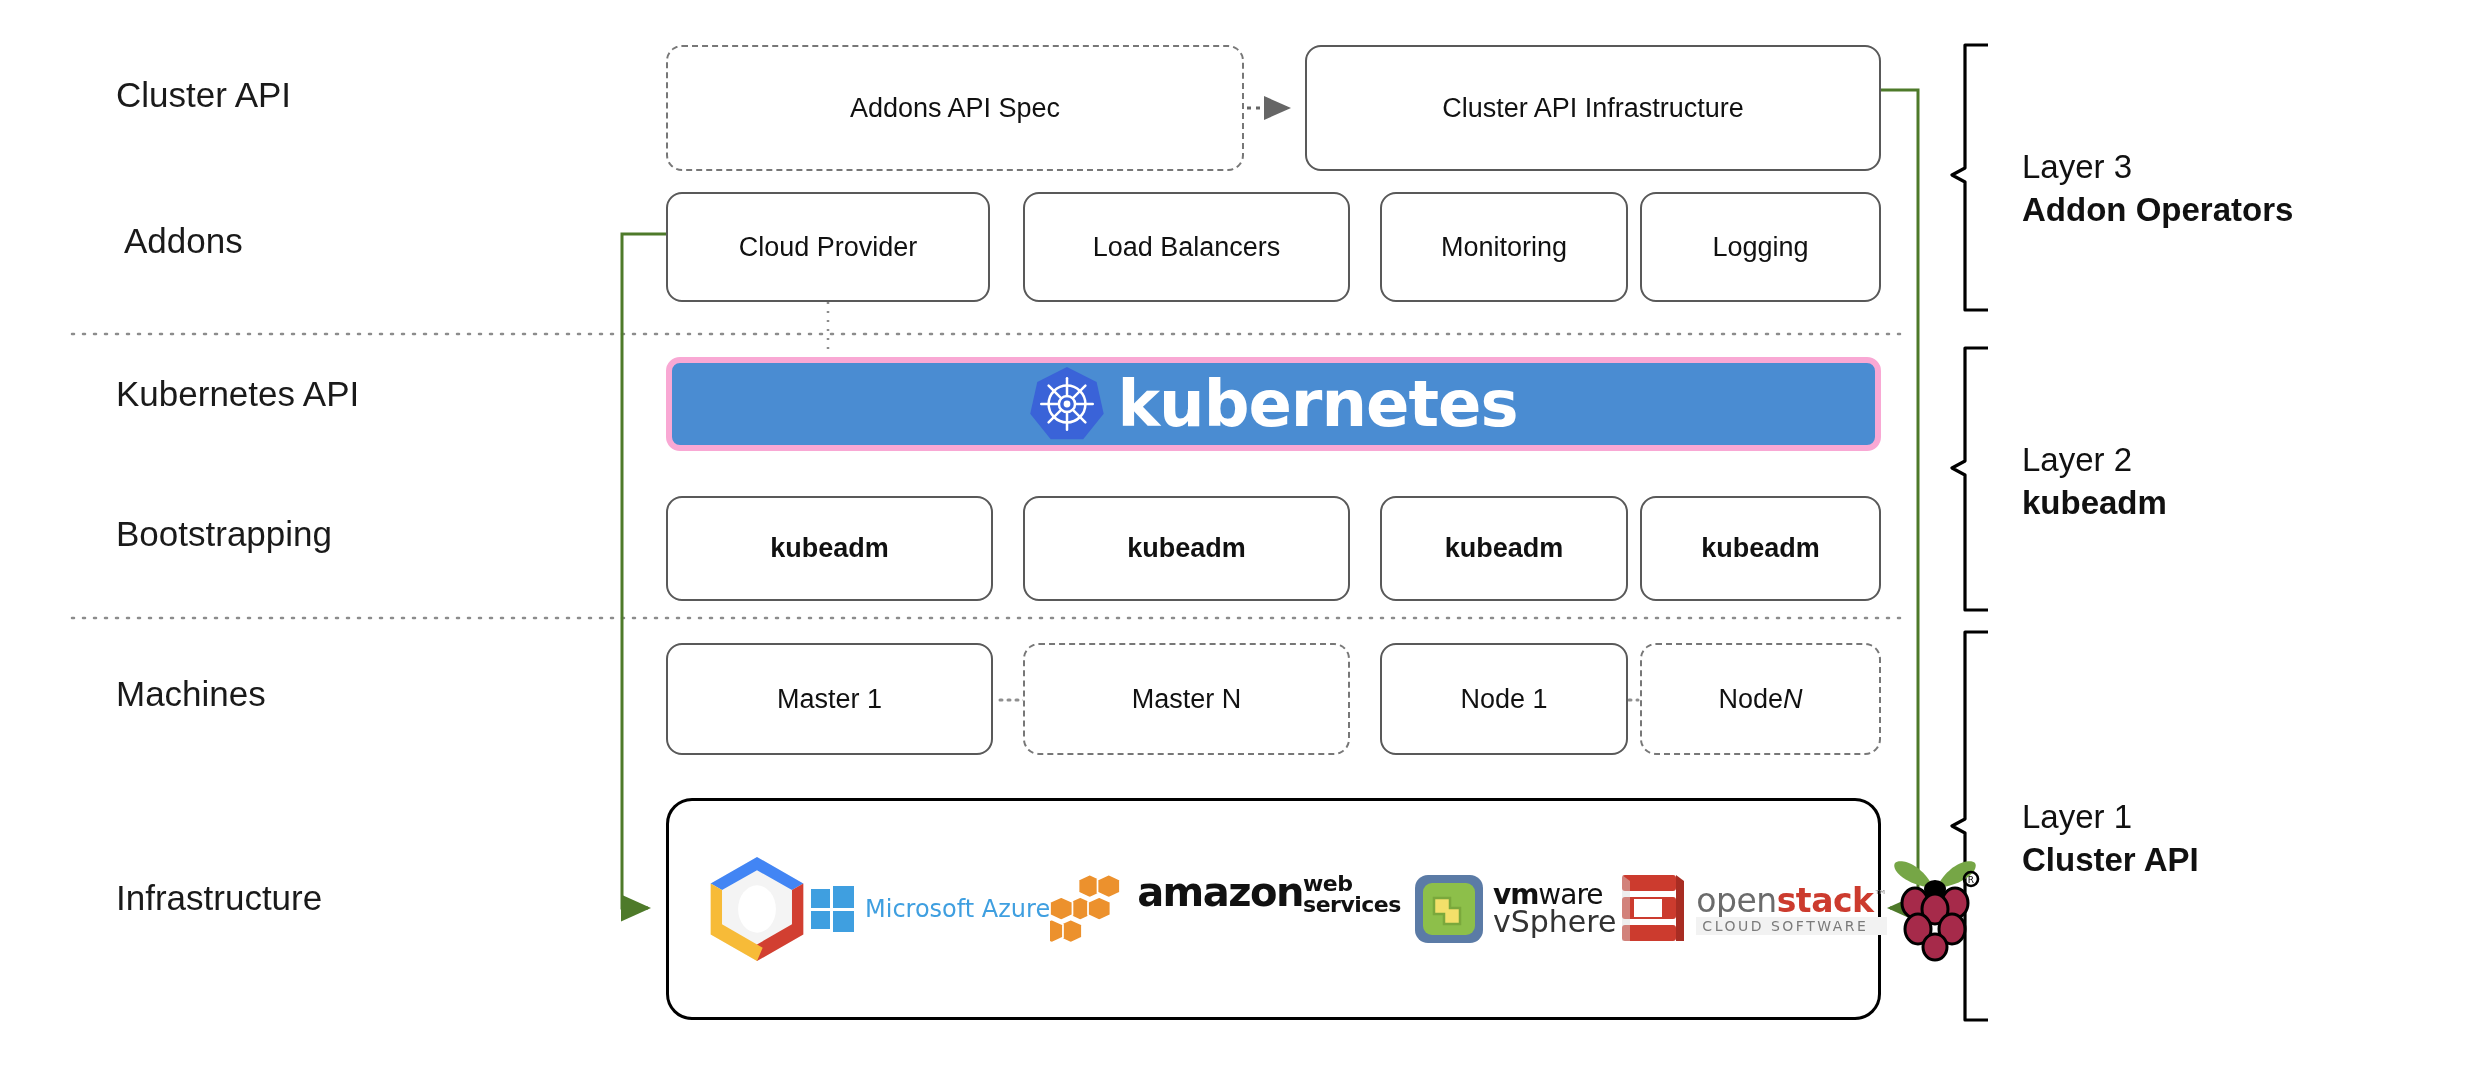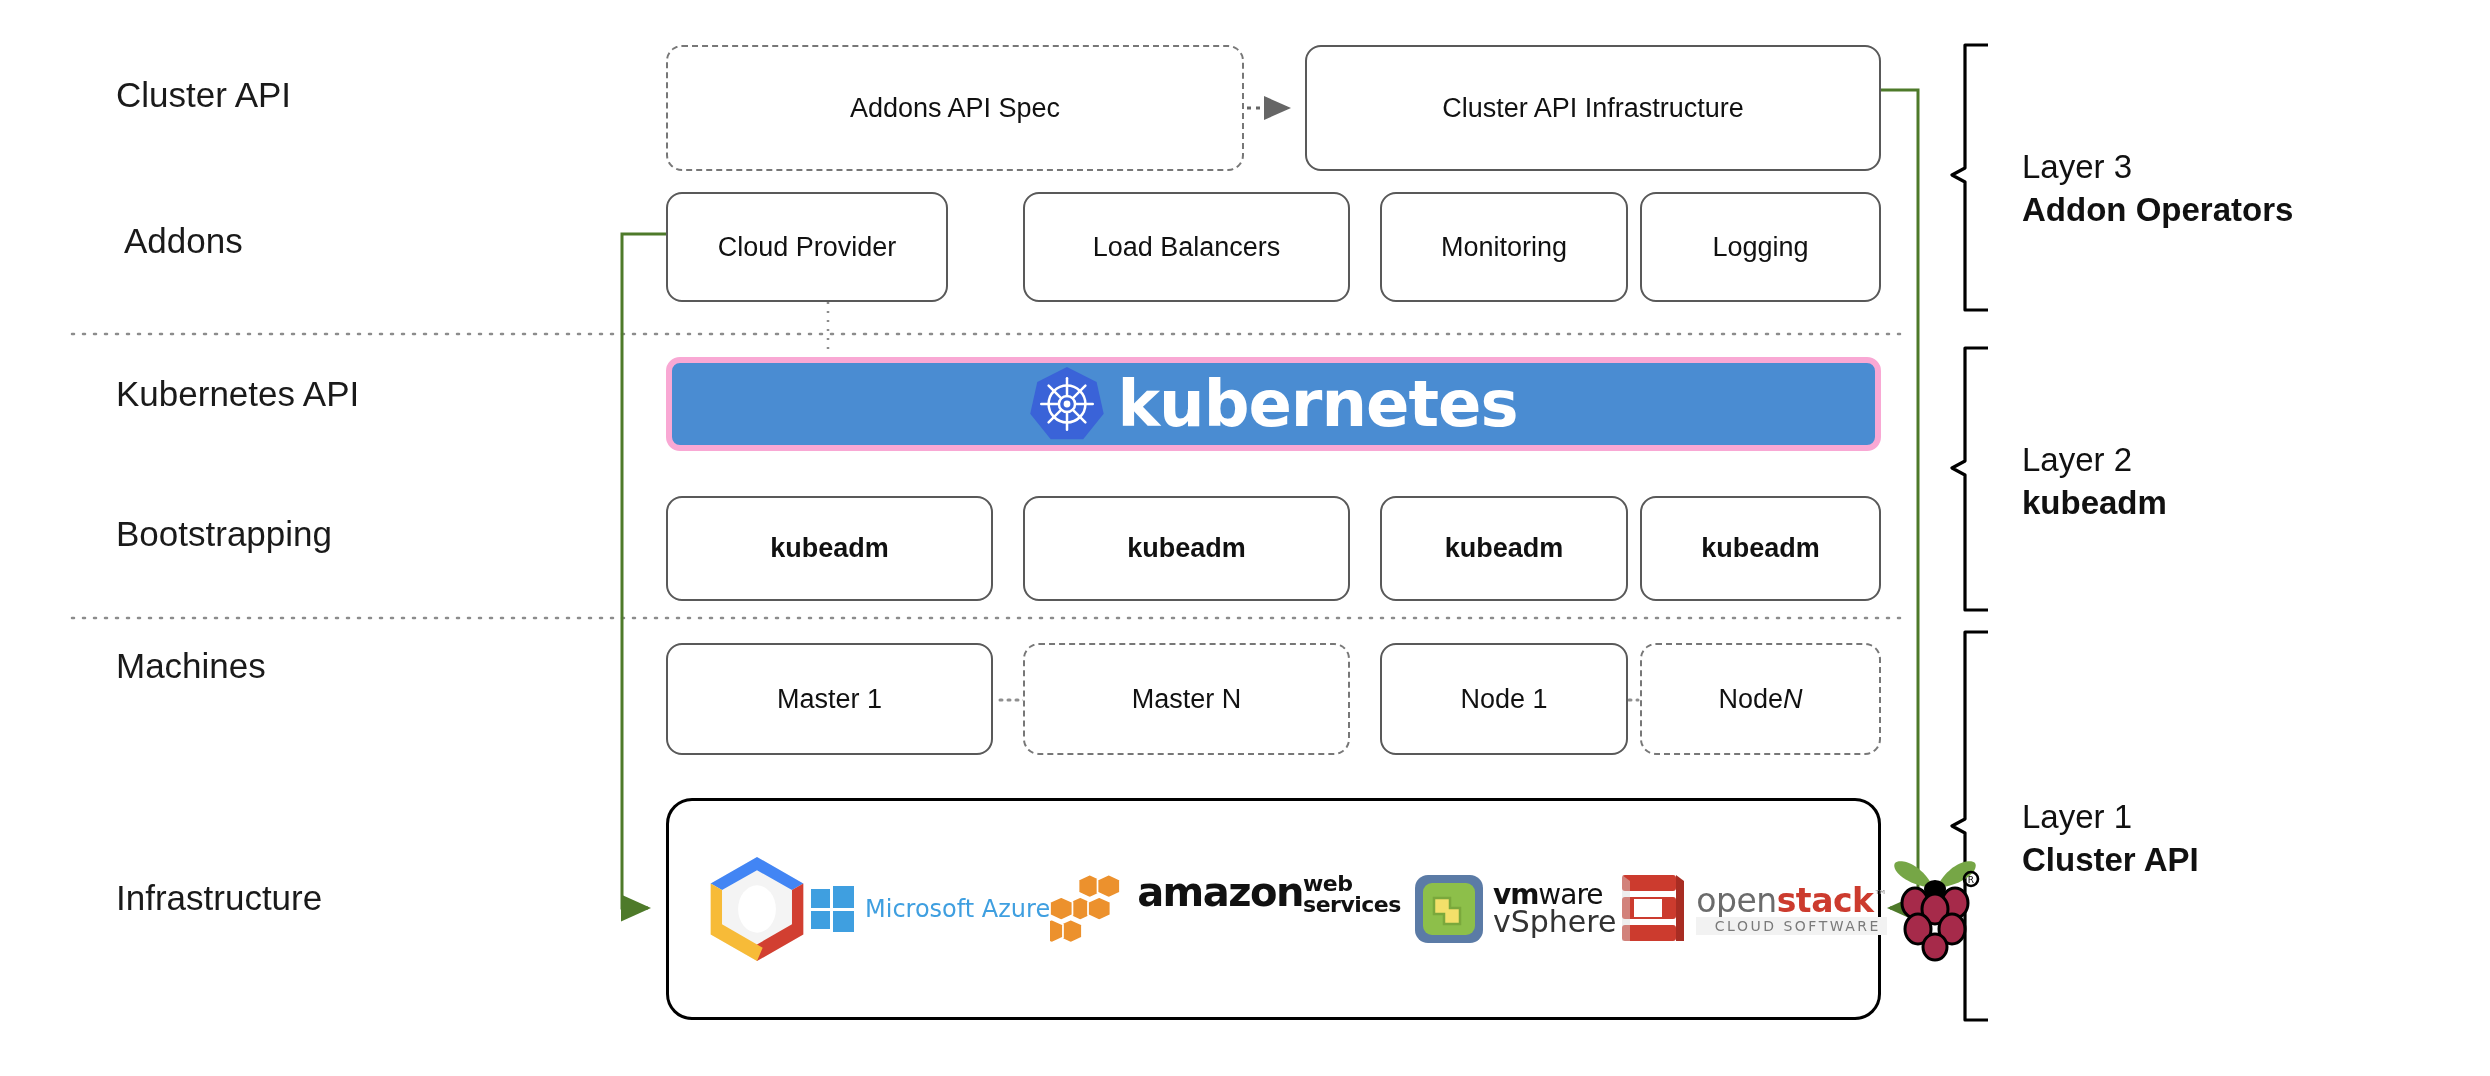--- a/index.html
+++ b/index.html
@@ -122,21 +122,21 @@
   
   .os-wrap { display: flex; align-items: center; gap: 8px; }
   .os-words { display: flex; flex-direction: column; line-height: 1.0; }
   .os-top { font-family: "DejaVu Sans", sans-serif; font-size: 33px; letter-spacing: -0.5px; }
   .os-open { color: #6b6b6b; }
   .os-stack { color: #cc3b2e; font-weight: bold; }
   .os-tm { font-size: 14px; color: #999; vertical-align: super; }
   .os-sub {
     font-family: "DejaVu Sans", sans-serif;
     font-size: 14px; color: #7a7a7a; letter-spacing: 2.5px;
-    background: #f2f2f2; padding: 2px 6px; text-align: right;
+    background: #f2f2f2; padding: 2px 6px; text-align: left;
   }
   .layer-text {
     position: absolute;
     font-size: 33px;
     line-height: 1.0;
     color: #111111;
     white-space: nowrap;
   }
   .layer-text .l2 { font-weight: bold; display: block; margin-top: 10px; }
 
@@ -181,27 +181,27 @@
 
     <path d="M 1988 348 L 1965 348 L 1965 461 L 1952 468 L 1965 475 L 1965 610 L 1988 610" fill="none" stroke="#000000" stroke-width="3.2" stroke-linejoin="round"></path>
 
     <path d="M 1988 632 L 1965 632 L 1965 819 L 1952 826 L 1965 833 L 1965 1020 L 1988 1020" fill="none" stroke="#000000" stroke-width="3.2" stroke-linejoin="round"></path>
   </svg>
 
   <div class="row-label" style="left:116px; top:77px;">Cluster API</div>
   <div class="row-label" style="left:124px; top:223px;">Addons</div>
   <div class="row-label" style="left:116px; top:376px;">Kubernetes API</div>
   <div class="row-label" style="left:116px; top:516px;">Bootstrapping</div>
-  <div class="row-label" style="left:116px; top:648px;">Machines</div>
+  <div class="row-label" style="left:116px; top:676px;">Machines</div>
   <div class="row-label" style="left:116px; top:880px;">Infrastructure</div>
 
   <div class="node dashed" style="left:666px; top:45px; width:578px; height:126px;">Addons API Spec</div>
   <div class="node" style="left:1305px; top:45px; width:576px; height:126px;">Cluster API Infrastructure</div>
 
-  <div class="node" style="left:666px; top:192px; width:282px; height:110px;">Cloud Provider</div>
+  <div class="node" style="left:666px; top:192px; width:324px; height:110px;">Cloud Provider</div>
   <div class="node" style="left:1023px; top:192px; width:327px; height:110px;">Load Balancers</div>
   <div class="node" style="left:1380px; top:192px; width:248px; height:110px;">Monitoring</div>
   <div class="node" style="left:1640px; top:192px; width:241px; height:110px;">Logging</div>
 
   <div class="k8s-banner" style="left:666px; top:357px; width:1215px; height:94px;">
     <span style="display:flex;">
       <svg width="74" height="78" viewBox="0 0 100 106" aria-hidden="true">
         <polygon points="50,2 92,23 102,68 73,104 27,104 -2,68 8,23" transform="translate(0,0) scale(0.96) translate(2,1)" fill="#3a63d8"></polygon>
         <g fill="none" stroke="#ffffff" stroke-width="3.4" stroke-linecap="round">
           <circle cx="50" cy="53" r="25"></circle>

